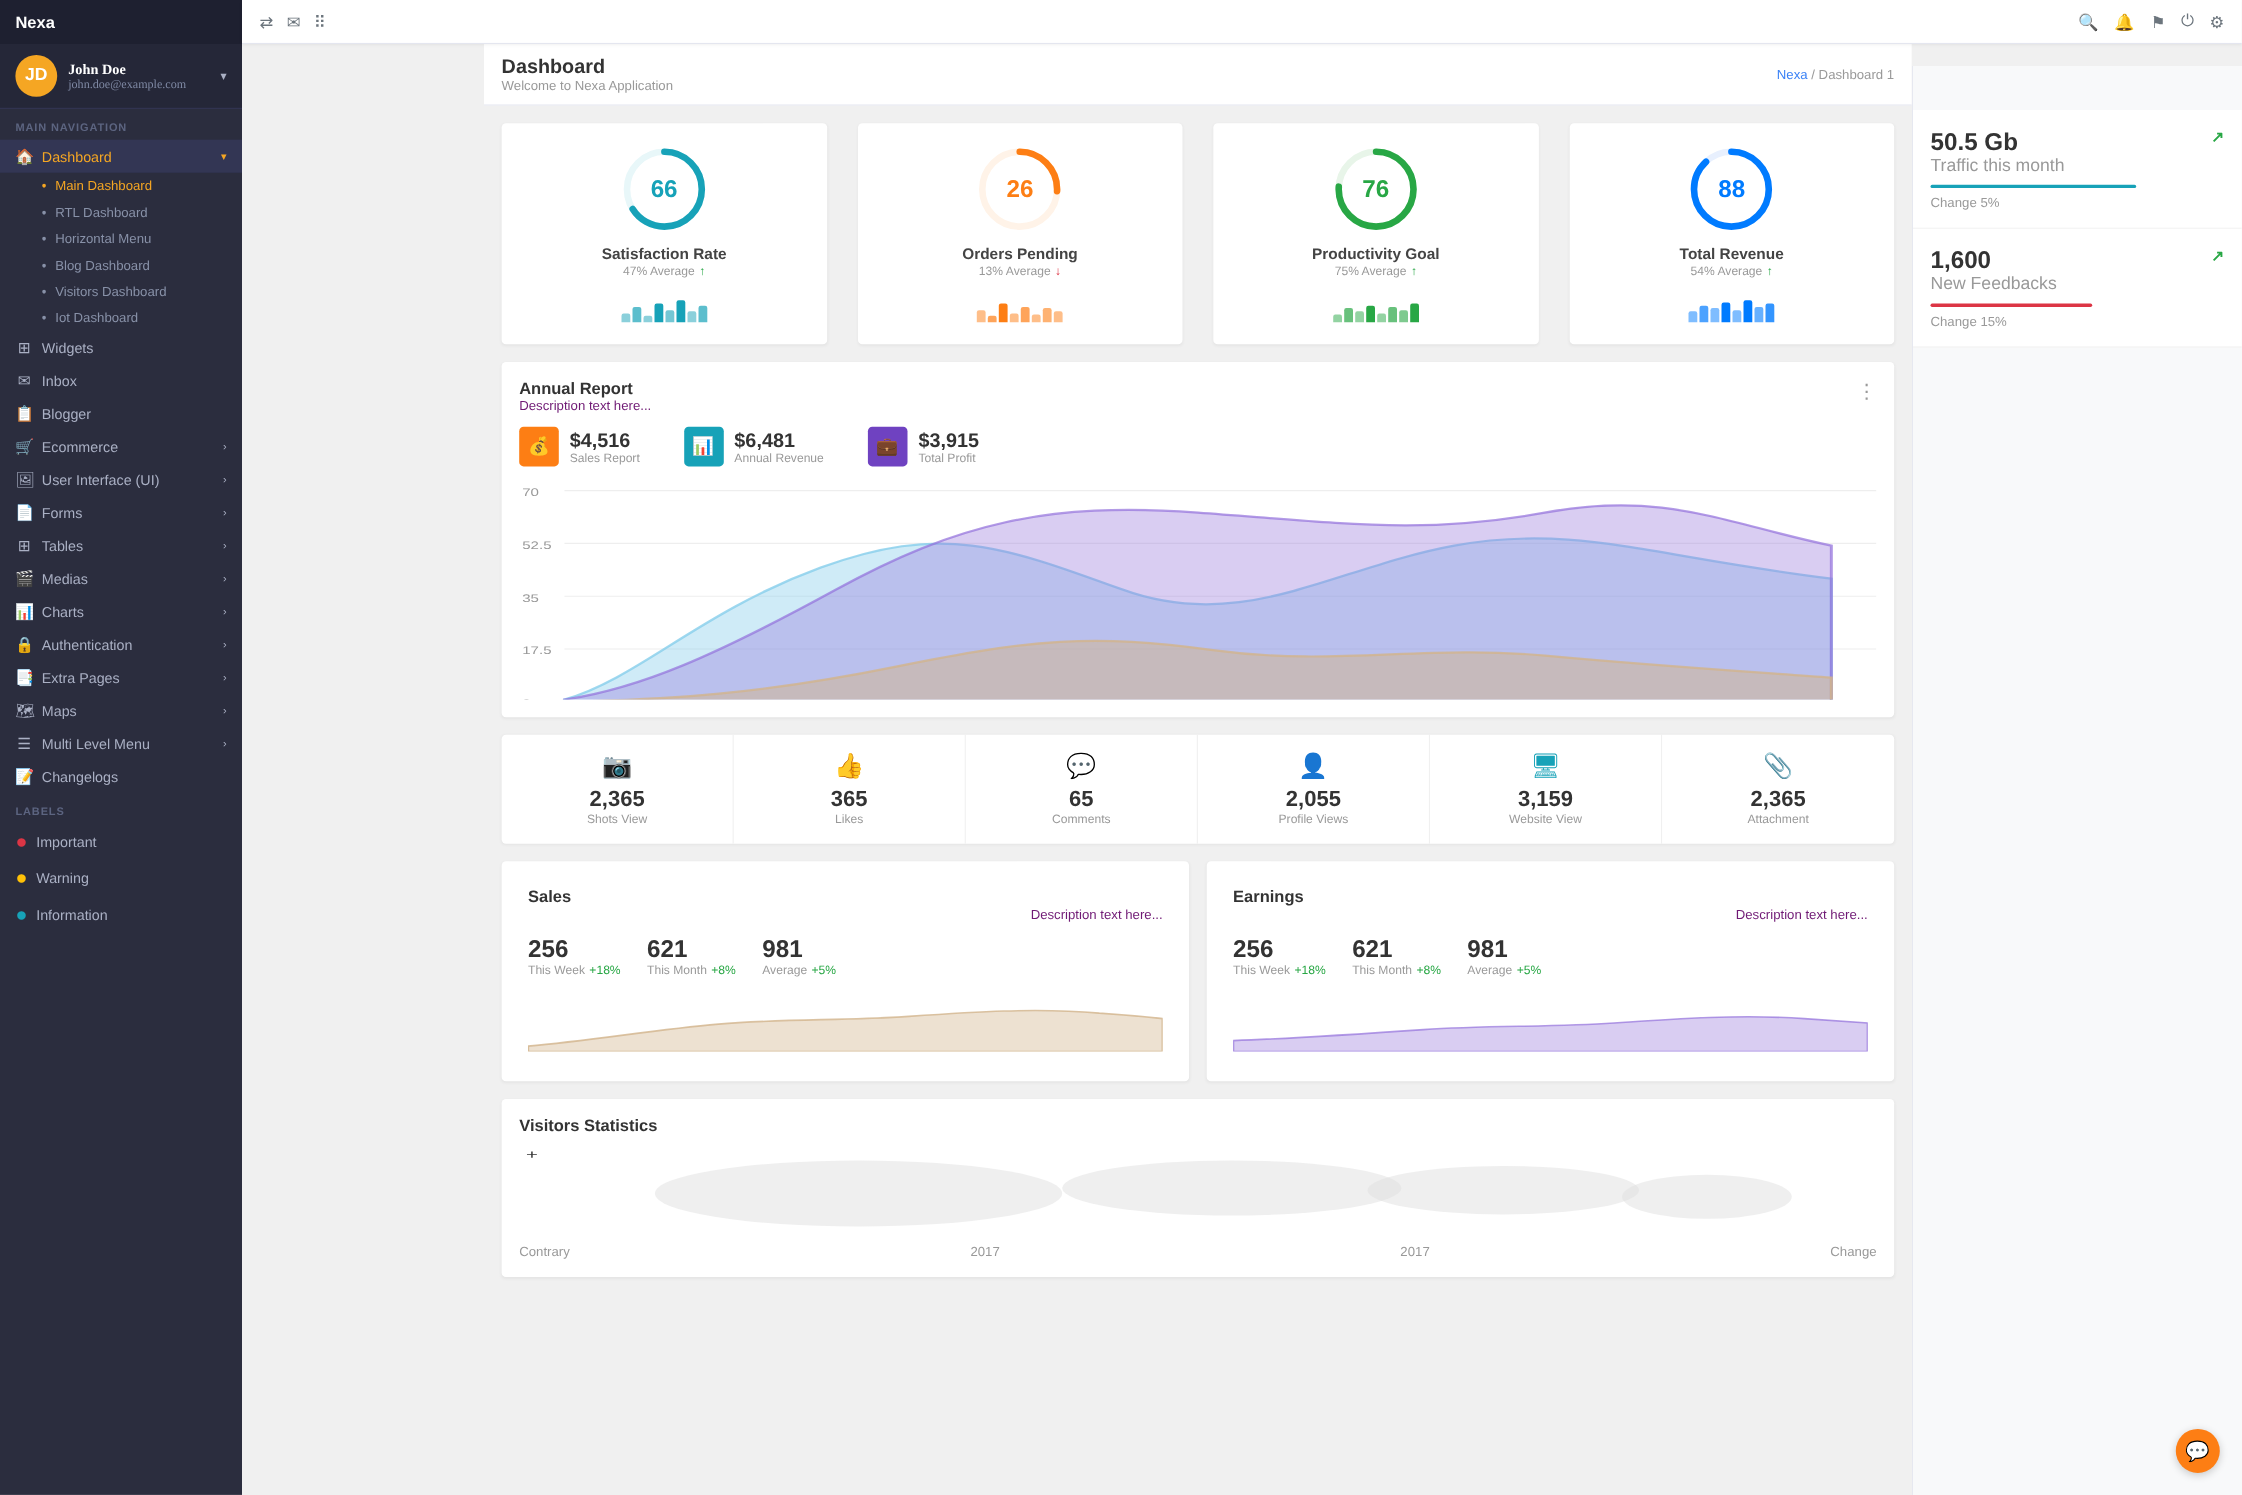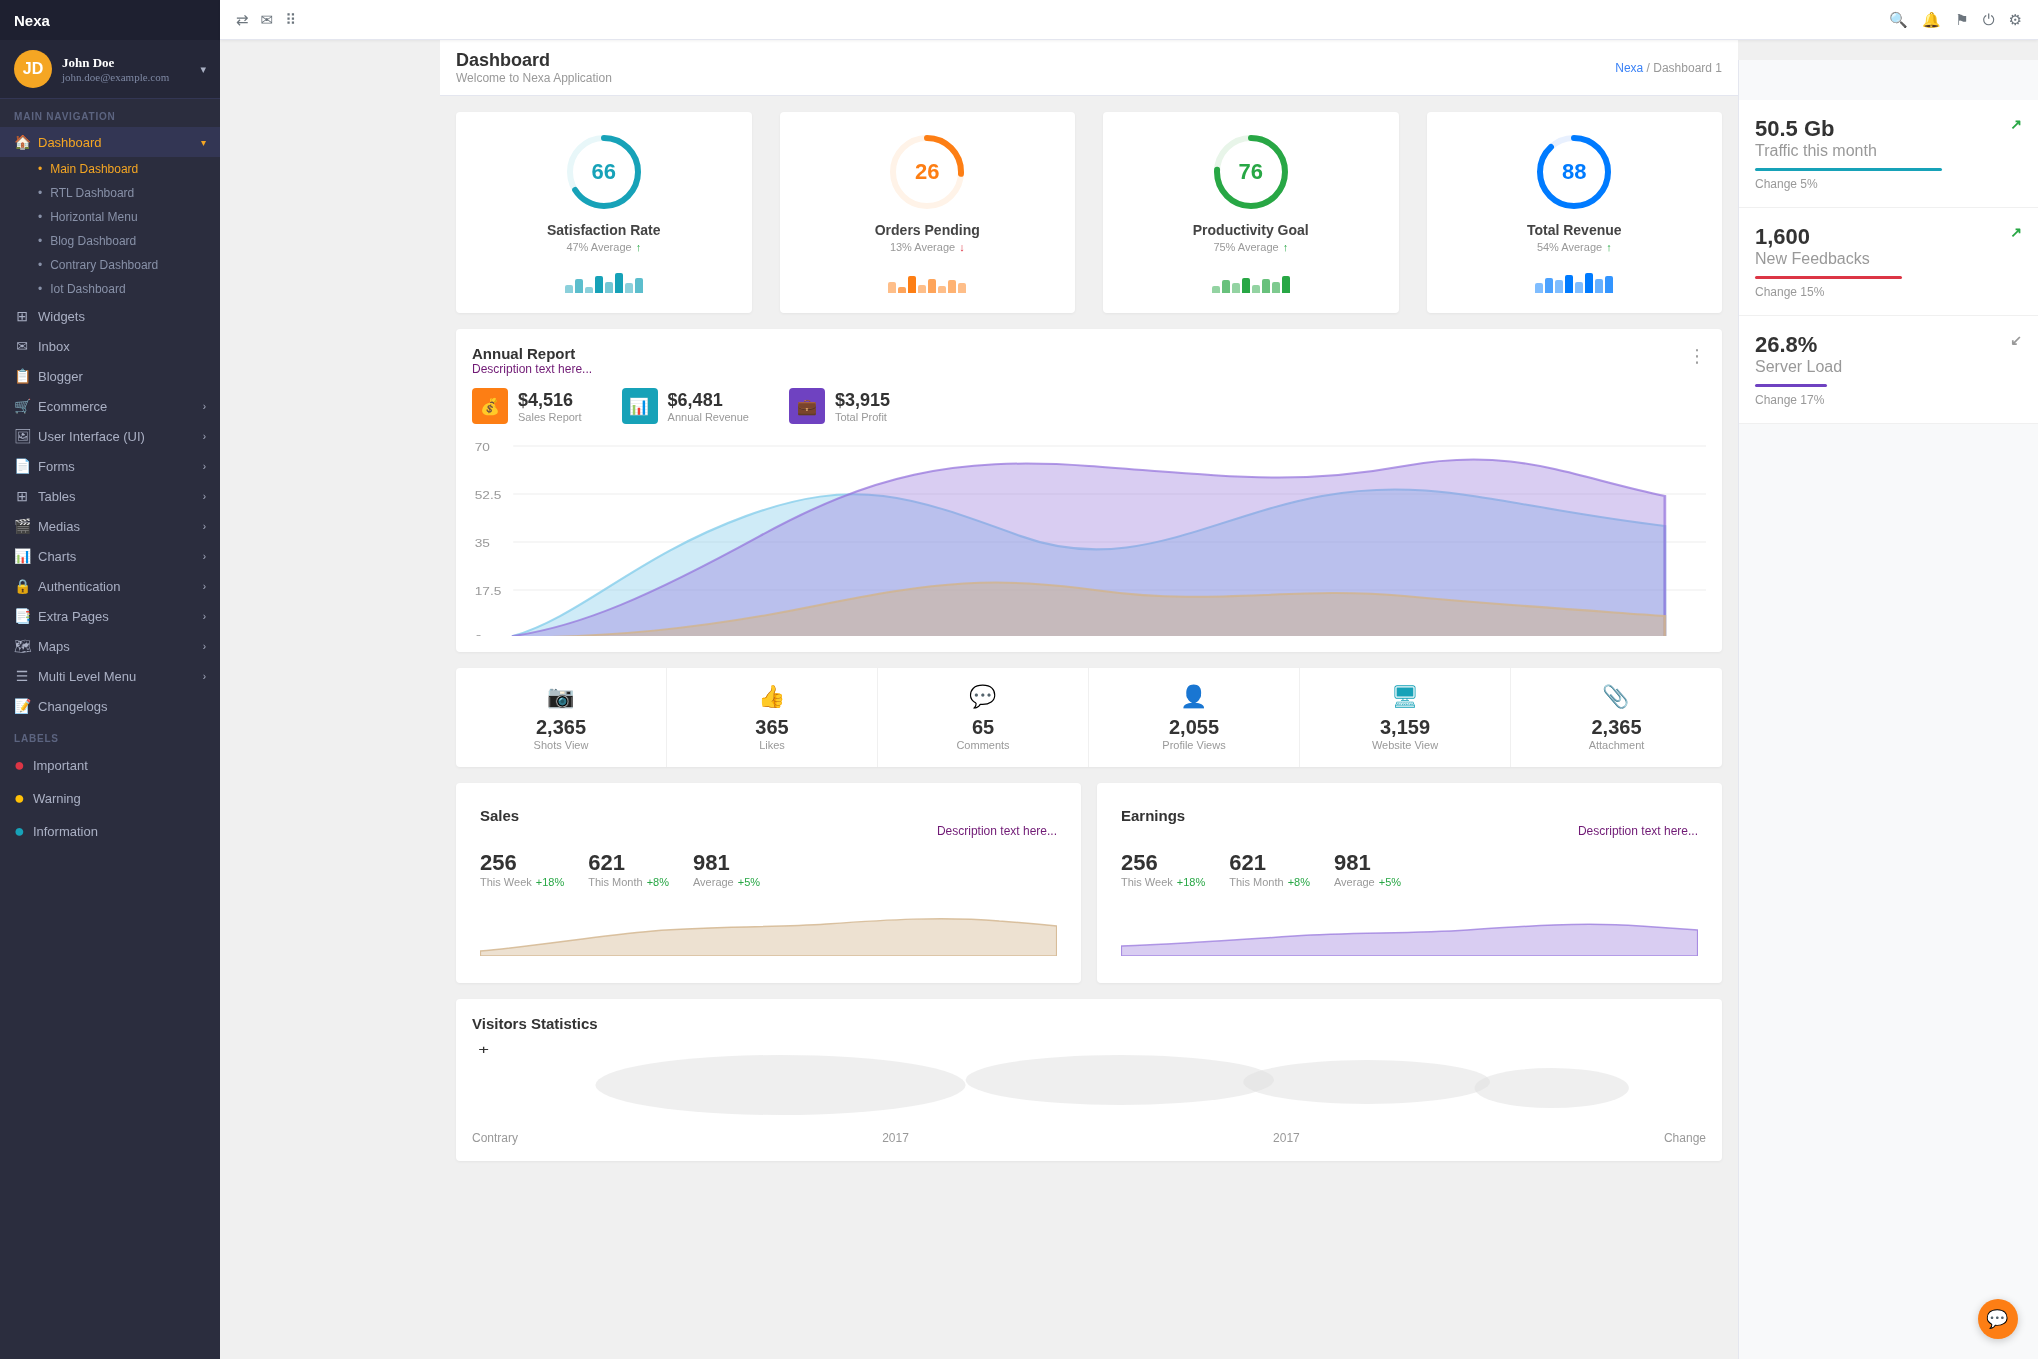--- a/index.html
+++ b/index.html
@@ -280,21 +280,21 @@
   <div class="nav-subitem">
     <span>•</span>
     <span>Horizontal Menu</span>
   </div>
   <div class="nav-subitem">
     <span>•</span>
     <span>Blog Dashboard</span>
   </div>
   <div class="nav-subitem">
     <span>•</span>
-    <span>Contrary Dashboard</span>
+    <span>Visitors Dashboard</span>
   </div>
   <div class="nav-subitem">
     <span>•</span>
     <span>Iot Dashboard</span>
   </div>
 
   <div class="nav-item">
     <span class="nav-icon">⊞</span>
     <span>Widgets</span>
   </div>
@@ -701,26 +701,17 @@
   <div class="right-metric">
     <div class="right-metric-value">
       <span>1,600</span>
       <span style="color:#28a745;font-size:14px;">↗</span>
     </div>
     <div class="right-metric-label">New Feedbacks</div>
     <div class="right-metric-bar" style="background:#dc3545;width:55%;"></div>
     <div class="right-metric-change">Change 15%</div>
   </div>
 
-  <div class="right-metric">
-    <div class="right-metric-value">
-      <span>26.8%</span>
-      <span style="color:#999;font-size:14px;">↙</span>
-    </div>
-    <div class="right-metric-label">Server Load</div>
-    <div class="right-metric-bar" style="background:#6f42c1;width:27%;"></div>
-    <div class="right-metric-change">Change 17%</div>
-  </div>
 
   <div style="position:fixed;bottom:20px;right:20px;">
     <div style="width:40px;height:40px;background:#fd7e14;border-radius:50%;display:flex;align-items:center;justify-content:center;cursor:pointer;color:#fff;font-size:18px;box-shadow:0 2px 8px rgba(0,0,0,0.2);">💬</div>
   </div>
 </div>
 
 </body></html>

